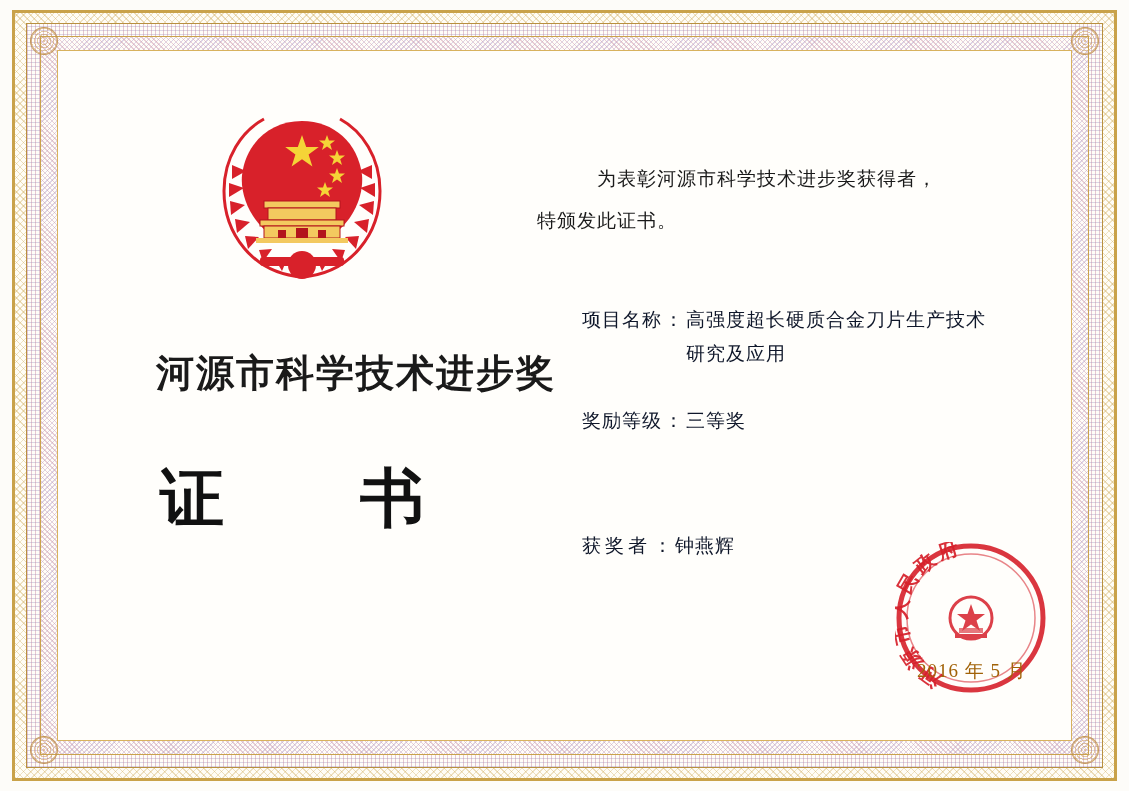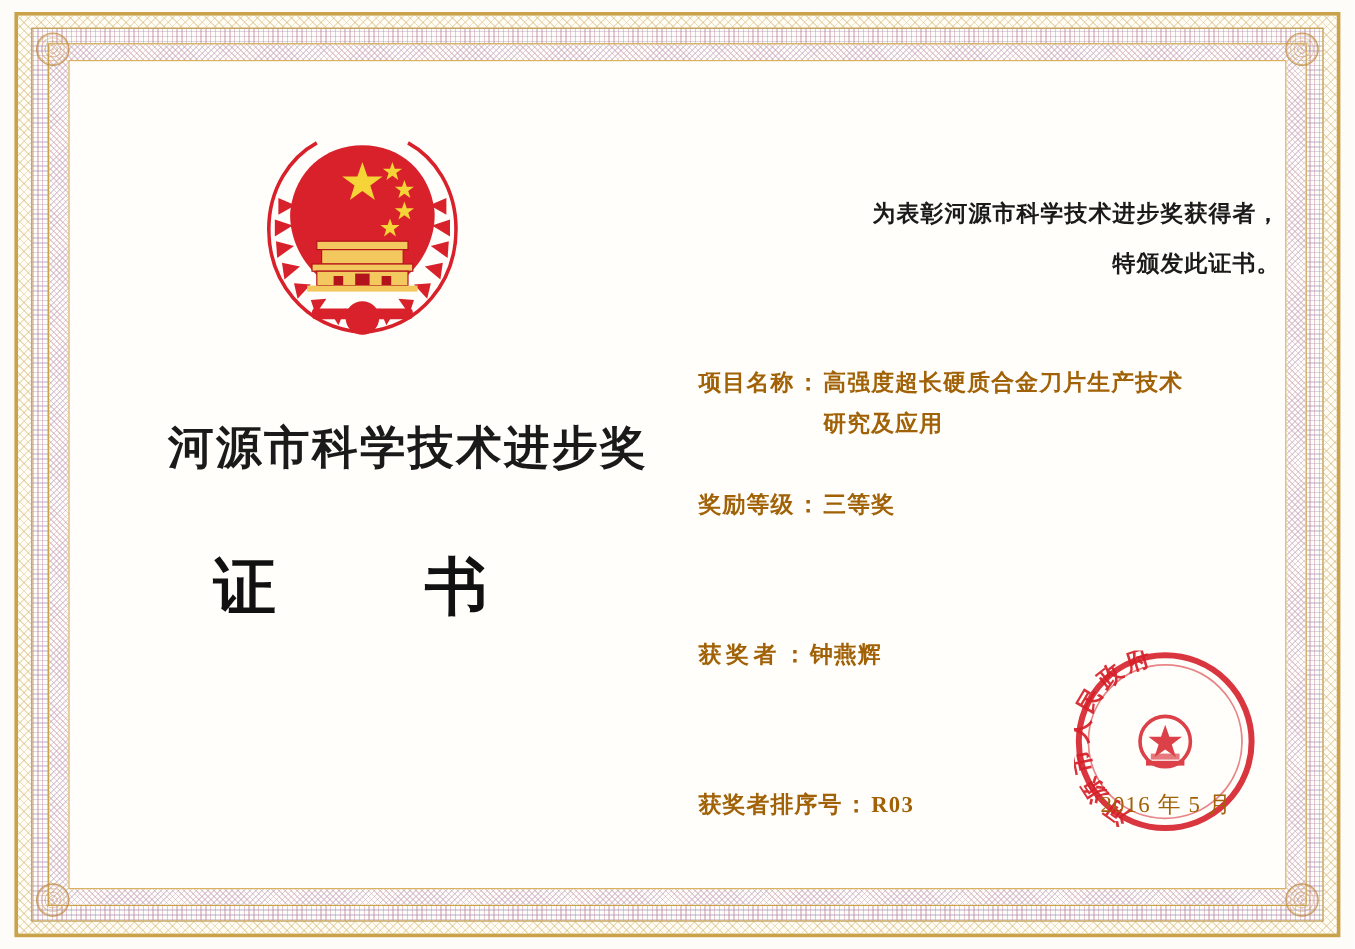--- a/index.html
+++ b/index.html
@@ -106,38 +106,38 @@
   }
   .emblem {
     position: absolute;
     left: 155px;
     top: 55px;
     width: 180px;
     height: 180px;
   }
   .award-title {
     position: absolute;
-    left: 0;
+    left: 16px;
     top: 298px;
     width: 470px;
     text-align: center;
     font-size: 38px;
     font-weight: bold;
     letter-spacing: 2px;
     color: #1a1a1a;
     font-family: "Liberation Serif", "DejaVu Serif", serif;
     padding-left: 48px;
   }
   .cert-word {
     position: absolute;
     left: 0;
     top: 405px;
     width: 470px;
     text-align: center;
-    font-size: 52px;
+    font-size: 64px;
     font-weight: bold;
     letter-spacing: 36px;
     text-indent: 36px;
     color: #111111;
     font-family: "Liberation Serif", "DejaVu Serif", serif;
   }
 
   
   .right-col {
     position: absolute;
@@ -146,30 +146,29 @@
   }
   .preamble {
     position: absolute;
     left: 70px;
     top: 108px;
     width: 470px;
     font-size: 19px;
     line-height: 42px;
     color: #1a1a1a;
     letter-spacing: 1px;
-    font-weight: bold;
-    text-align: right;
+    font-weight: normal;
   }
   .preamble .line2 { margin-left: -60px; }
 
   .field {
     position: absolute;
     font-size: 19px;
-    color: #a16207;
-    font-weight: bold;
+    color: #0f172a;
+    font-weight: normal;
     letter-spacing: 1px;
     white-space: nowrap;
   }
   .field .label { display: inline-block; }
   .field .colon { display: inline-block; padding: 0 2px; }
   .field .value { display: inline-block; }
 
   .field-project { left: 55px; top: 253px; }
   .field-project .value {
     display: inline-block;
@@ -310,23 +309,20 @@
 
       <div class="field field-level">
         <span class="label">奖励等级</span><span class="colon">：</span><span class="value">三等奖</span>
       </div>
 
       <div class="field field-winner">
         <span class="label label-spaced-2">获奖者</span><span class="colon">：</span><span class="value">钟燕辉</span>
       </div>
 
 
-      <div class="field field-rank">
-        <span class="label">获奖者排序号</span><span class="colon">：</span><span class="value">R03</span>
-      </div>
     </div>
 
 
     <div class="seal">
       <svg viewBox="0 0 152 152" width="152" height="152" aria-hidden="true">
         <circle cx="76" cy="76" r="72" fill="none" stroke="#d6202a" stroke-width="5" opacity="0.9"></circle>
         <circle cx="76" cy="76" r="64" fill="none" stroke="#d6202a" stroke-width="1.5" opacity="0.55"></circle>
 
         <g opacity="0.85" fill="#d6202a">
           <circle cx="76" cy="76" r="21" fill="none" stroke="#d6202a" stroke-width="3"></circle>

